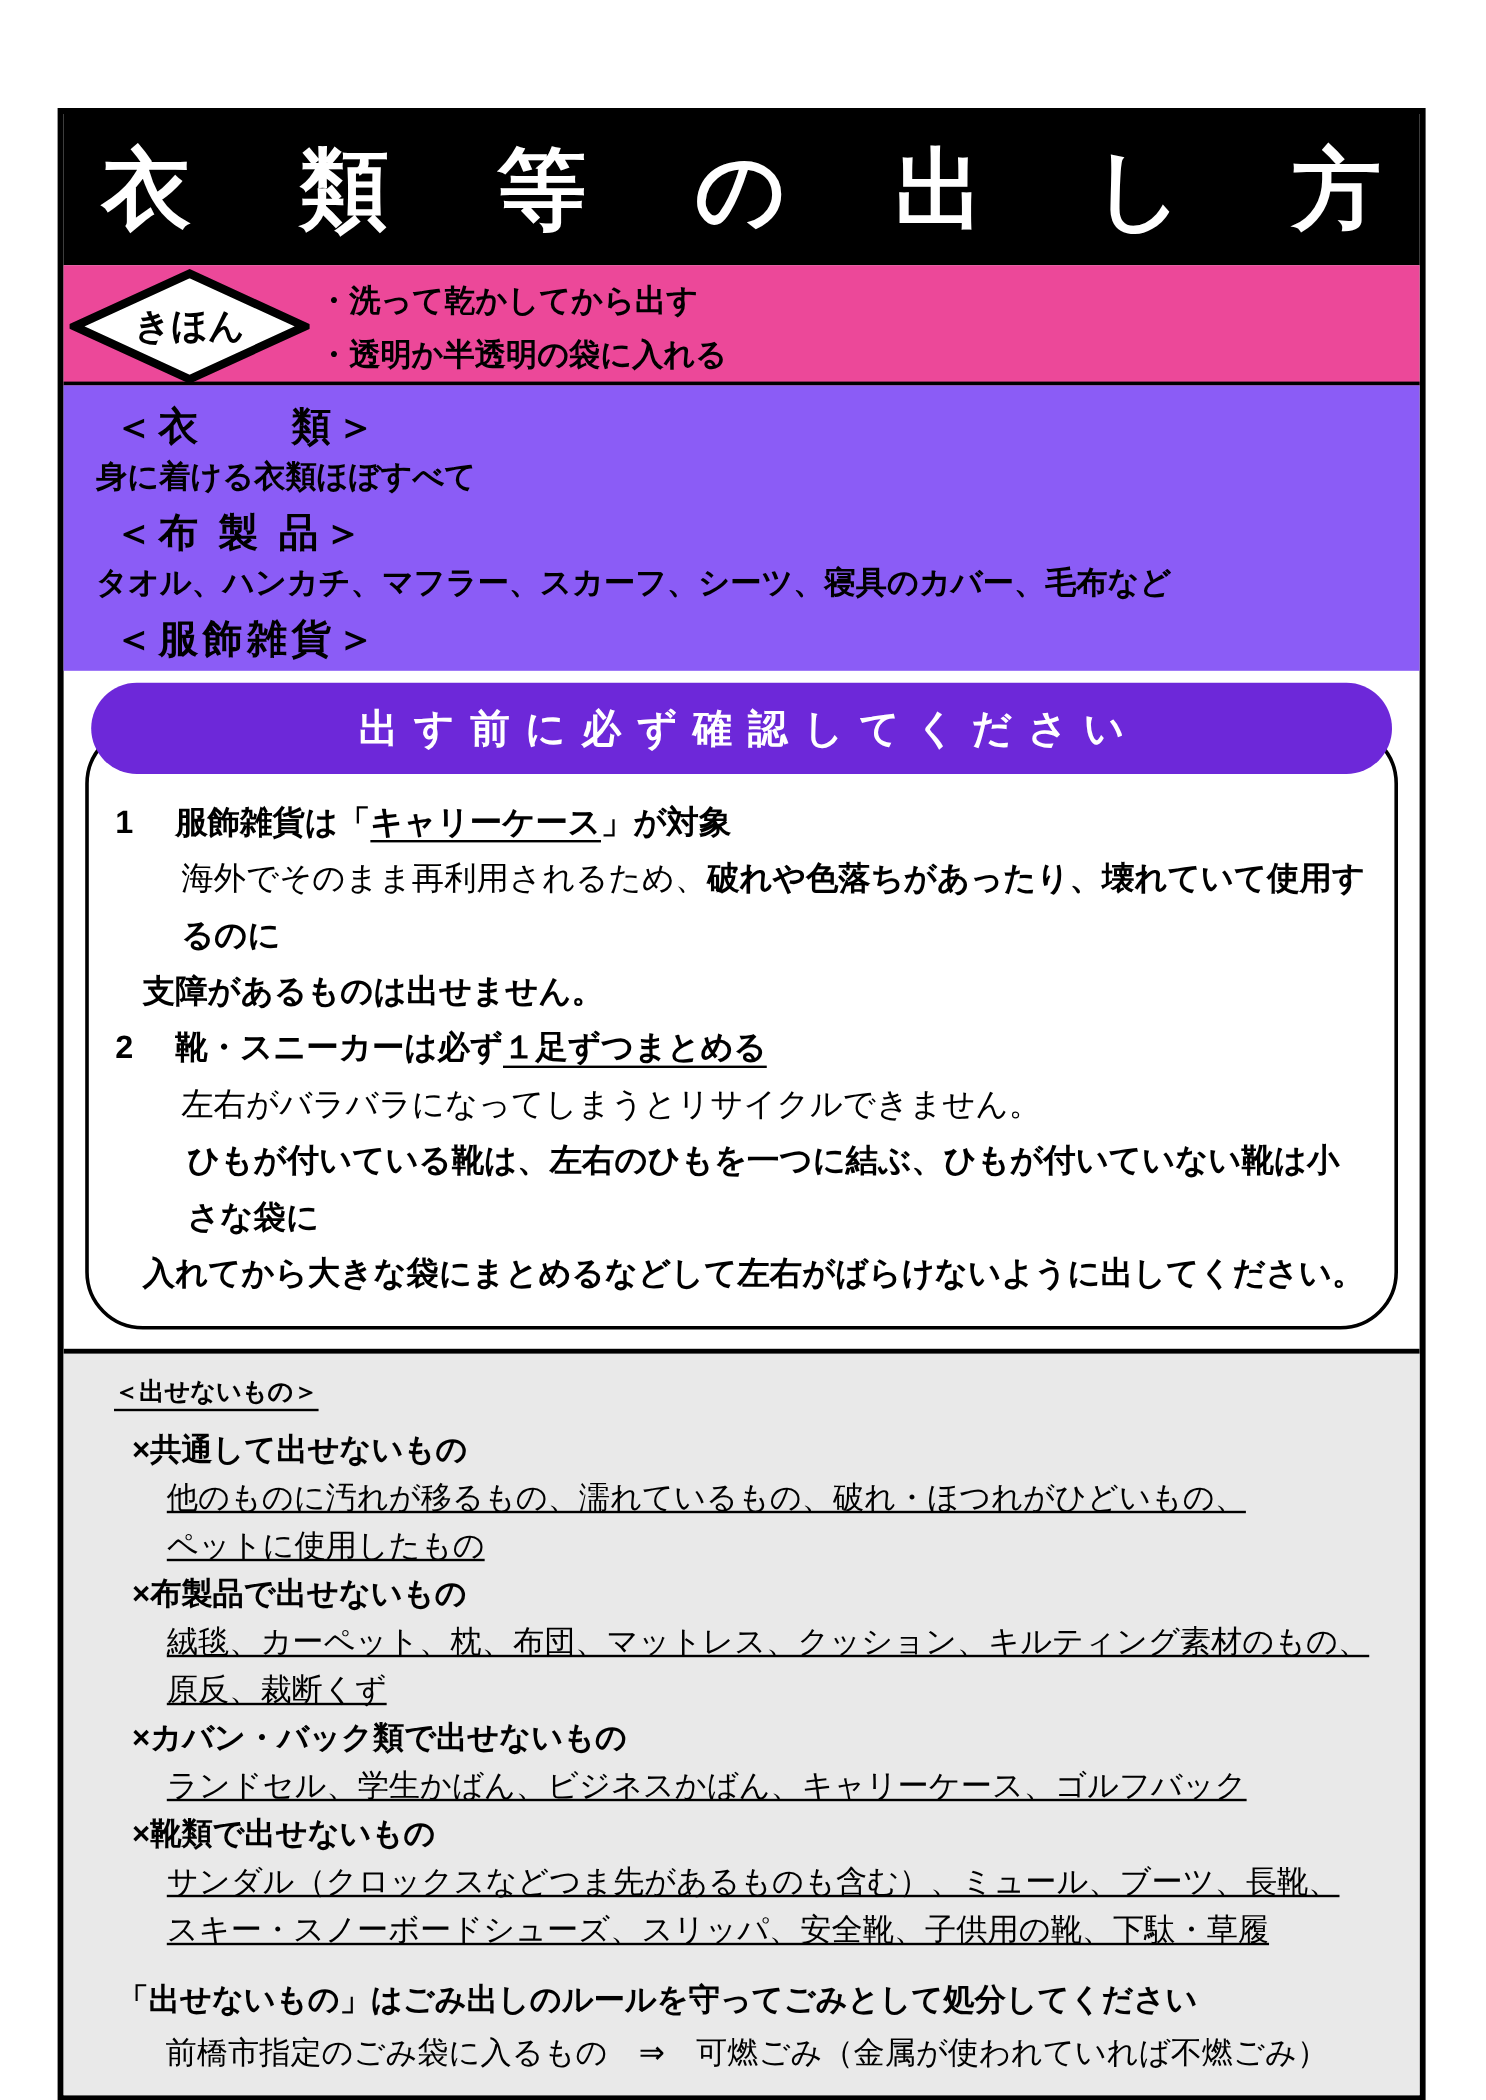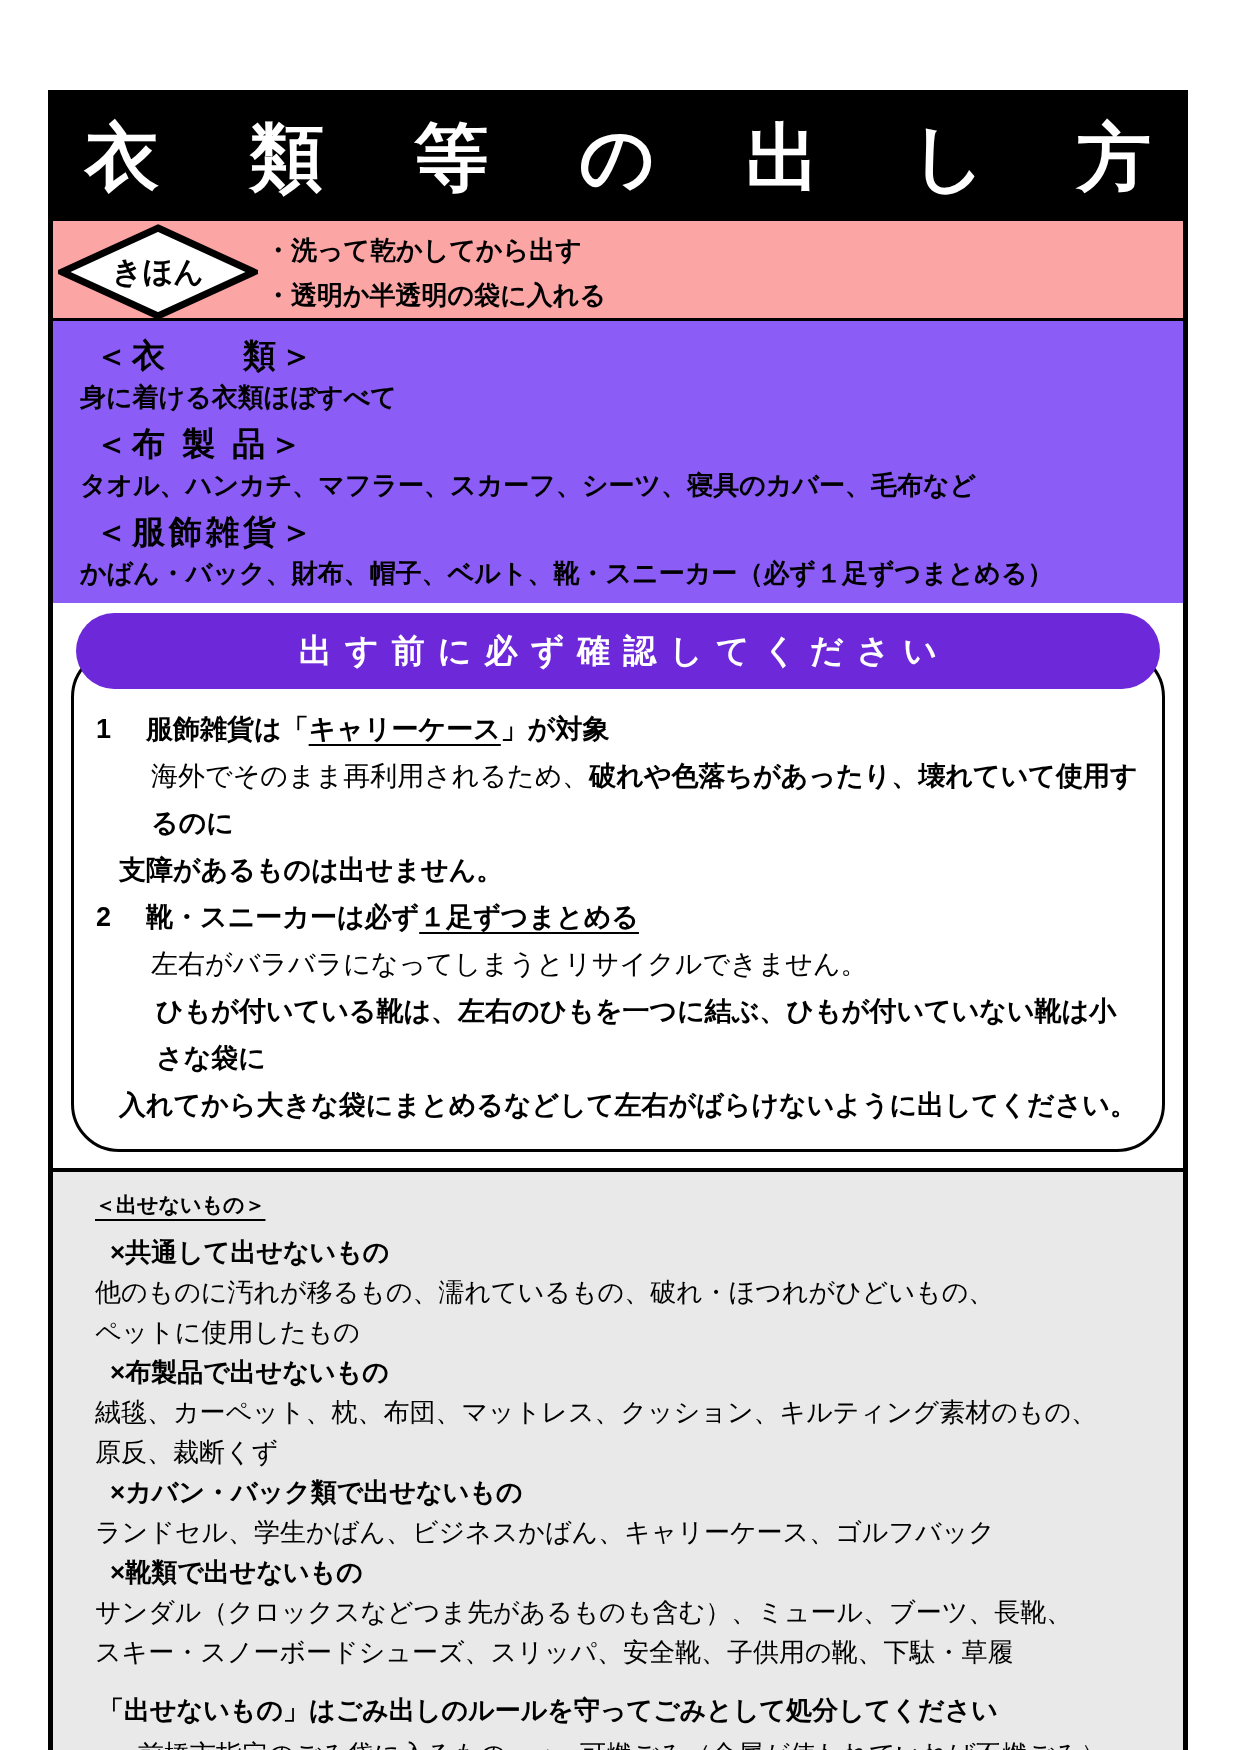--- a/index.html
+++ b/index.html
@@ -38,21 +38,21 @@
   .title-char {
     color: #fff;
     font-size: 74px;
     font-weight: bold;
     line-height: 1;
   }
 
   
   .basics {
     height: 100px;
-    background: #fca5a5;
+    background: #ec4899;
     border-bottom: 3px solid #000;
     position: relative;
   }
   .badge {
     position: absolute;
     left: 5px;
     top: 3px;
     width: 200px;
     height: 96px;
     z-index: 2;
@@ -149,21 +149,22 @@
   .ex-heading .u { text-underline-offset: 7px; }
   .ex-label {
     font-size: 26px;
     font-weight: bold;
     line-height: 40px;
     padding-left: 57px;
   }
   .ex-line {
     font-size: 26px;
     line-height: 40px;
-    padding-left: 42px;
+    padding-left: 86px;
+    text-decoration: underline;
   }
   .disposal { margin-top: 16px; }
   .disp-h {
     font-size: 26px;
     font-weight: bold;
     line-height: 44px;
     padding-left: 45px;
   }
   .disp-rule {
     font-size: 26px;
@@ -199,21 +200,20 @@
         <div class="bullet">・透明か半透明の袋に入れる</div>
       </div>
     </div>
 
     <div class="categories">
       <div class="cat-h">＜衣　　類＞</div>
       <div class="cat-d">身に着ける衣類ほぼすべて</div>
       <div class="cat-h">＜布 製 品＞</div>
       <div class="cat-d">タオル、ハンカチ、マフラー、スカーフ、シーツ、寝具のカバー、毛布など</div>
       <div class="cat-h">＜服飾雑貨＞</div>
-      <div class="cat-d">かばん・バック、財布、帽子、ベルト、靴・スニーカー（必ず１足ずつまとめる）</div>
     </div>
 
     <div class="confirm-wrap">
       <div class="pill">出す前に必ず確認してください</div>
       <div class="confirm-box">
 
         <div class="c-line c-title">
           <span class="c-num">1</span>
           <span><span>服飾雑貨は「</span><span class="u">キャリーケース</span><span>」が対象</span></span>
         </div>

